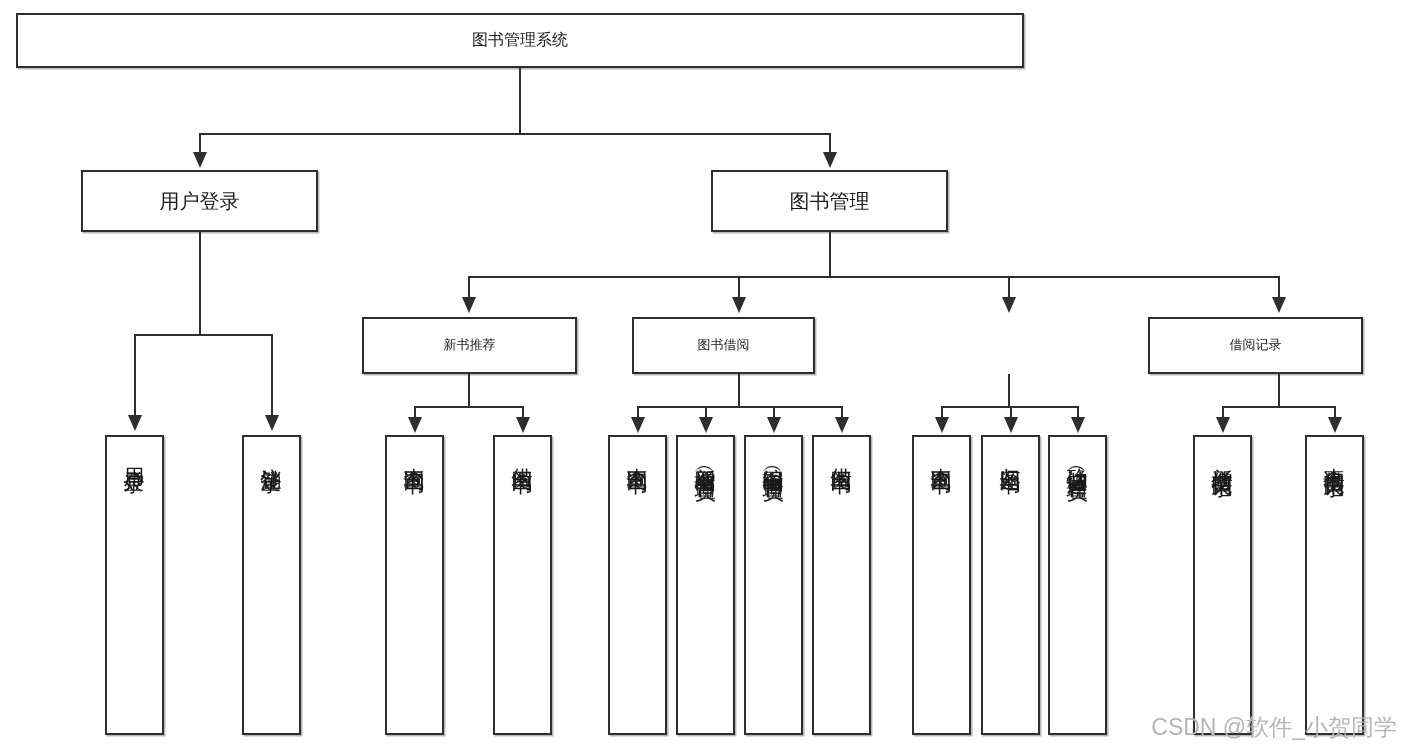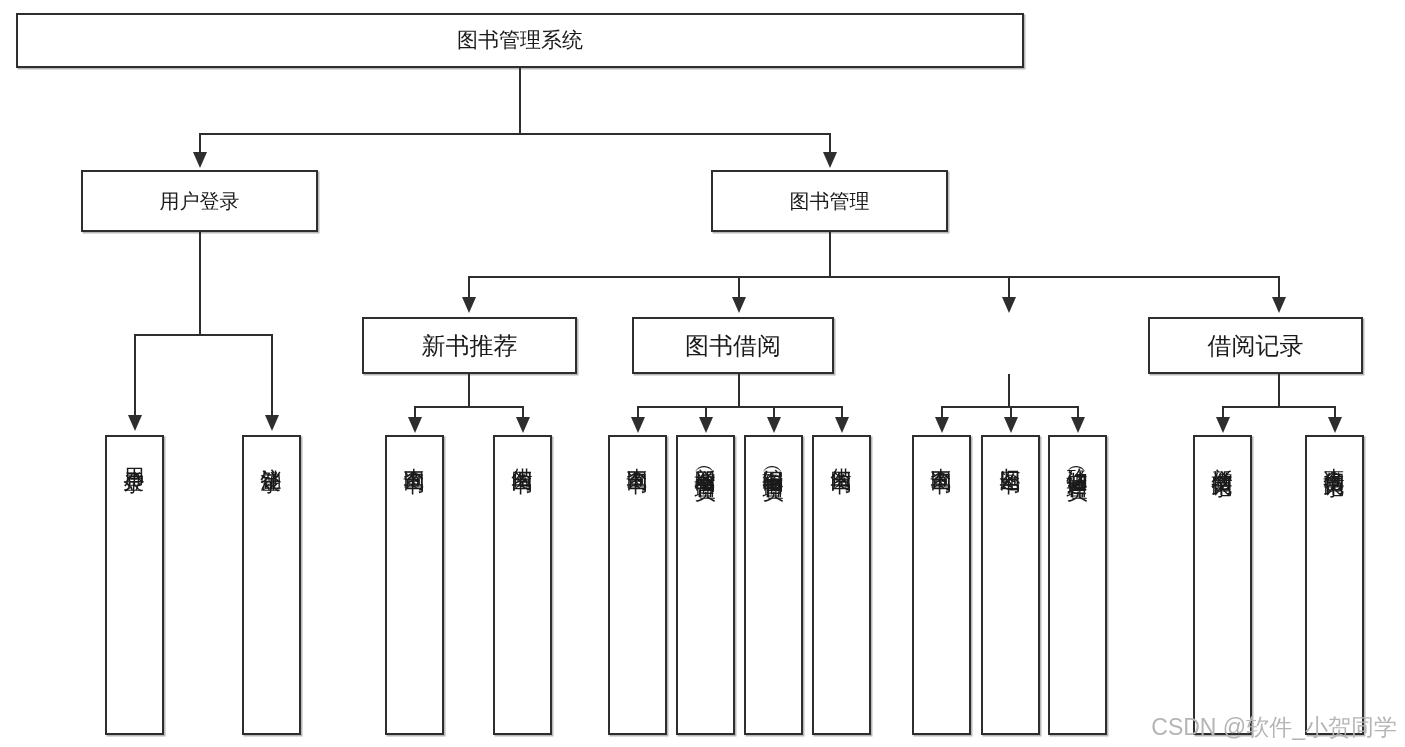--- a/index.html
+++ b/index.html
@@ -30,24 +30,24 @@
     justify-content: center;
     color: #1a1a1a;
   }
   .node .label {
     display: block;
     text-align: center;
     line-height: 1.15;
     white-space: nowrap;
   }
   
-  .node.root .label   { font-size: 21px; }
+  .node.root .label   { font-size: 16px; }
   
   .node.lvl2 .label   { font-size: 20px; }
-  .node.lvl3 .label   { font-size: 24px; }
+  .node.lvl3 .label   { font-size: 13px; }
   
   .node.leaf {
     align-items: flex-start;
     justify-content: center;
     padding-top: 14px;
   }
   .node.leaf .label {
     writing-mode: vertical-rl;
     text-orientation: upright;
     -webkit-writing-mode: vertical-rl;
@@ -116,21 +116,21 @@
 
   <div class="seg v" style="left:1008px; top:276px; height:22px;"></div>
   <div class="arrow" style="left:1002px; top:297px;"></div>
 
   <div class="seg v" style="left:1278px; top:276px; height:22px;"></div>
   <div class="arrow" style="left:1272px; top:297px;"></div>
 
   <div class="node lvl3" style="left:362px; top:317px; width:215px; height:57px;">
     <span class="label">新书推荐</span>
   </div>
-  <div class="node lvl3" style="left:632px; top:317px; width:202px; height:57px;">
+  <div class="node lvl3" style="left:632px; top:317px; width:183px; height:57px;">
     <span class="label">图书借阅</span>
   </div>
   <div class="node lvl3" style="left:1148px; top:317px; width:215px; height:57px;">
     <span class="label">借阅记录</span>
   </div>
 
   <div class="seg v" style="left:199px; top:232px; height:103px;"></div>
   <div class="seg h" style="left:134px; top:334px; width:137px;"></div>
   <div class="seg v" style="left:134px; top:334px; height:82px;"></div>
   <div class="arrow" style="left:128px; top:415px;"></div>

